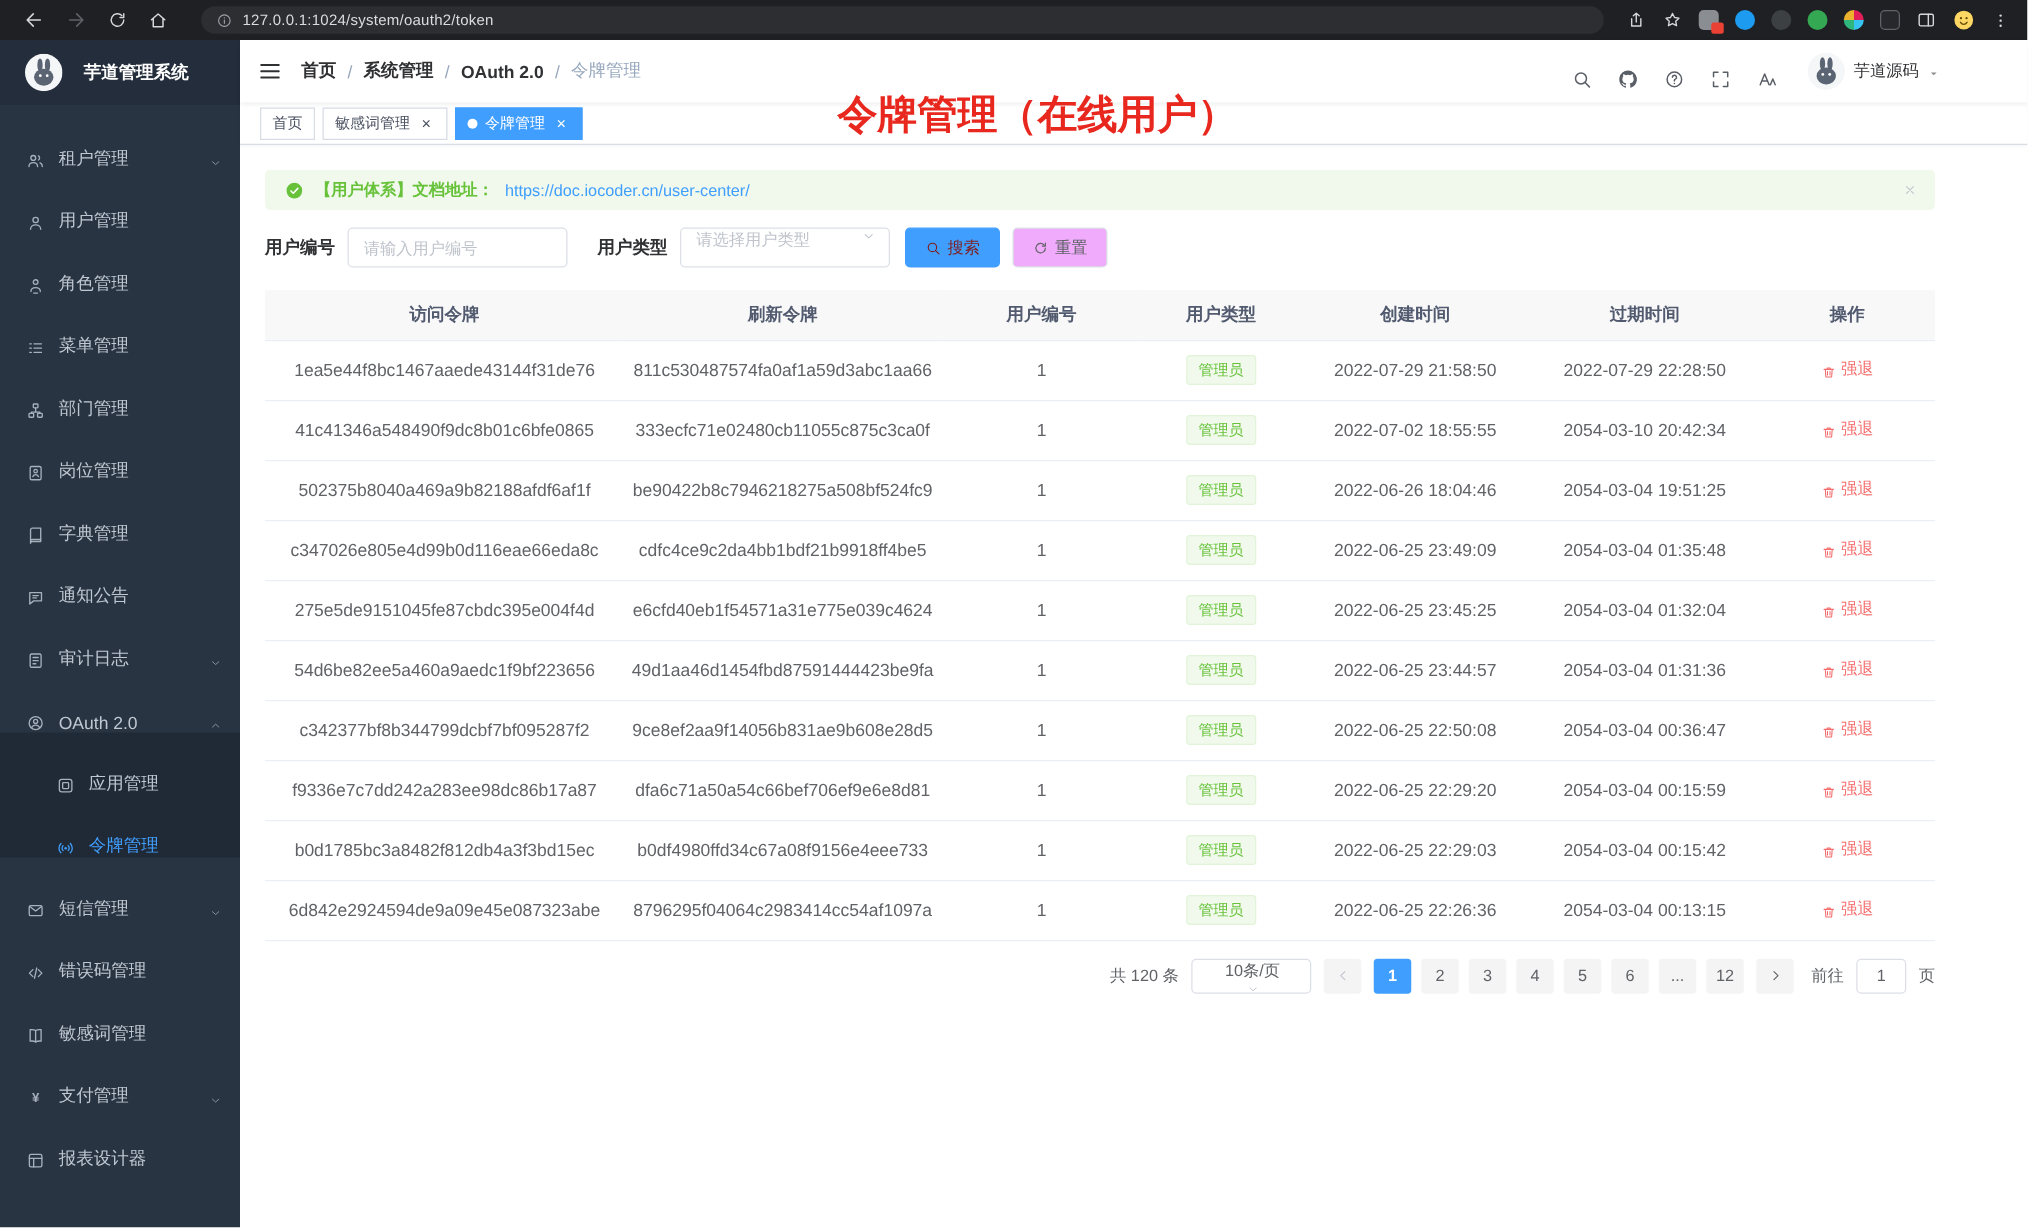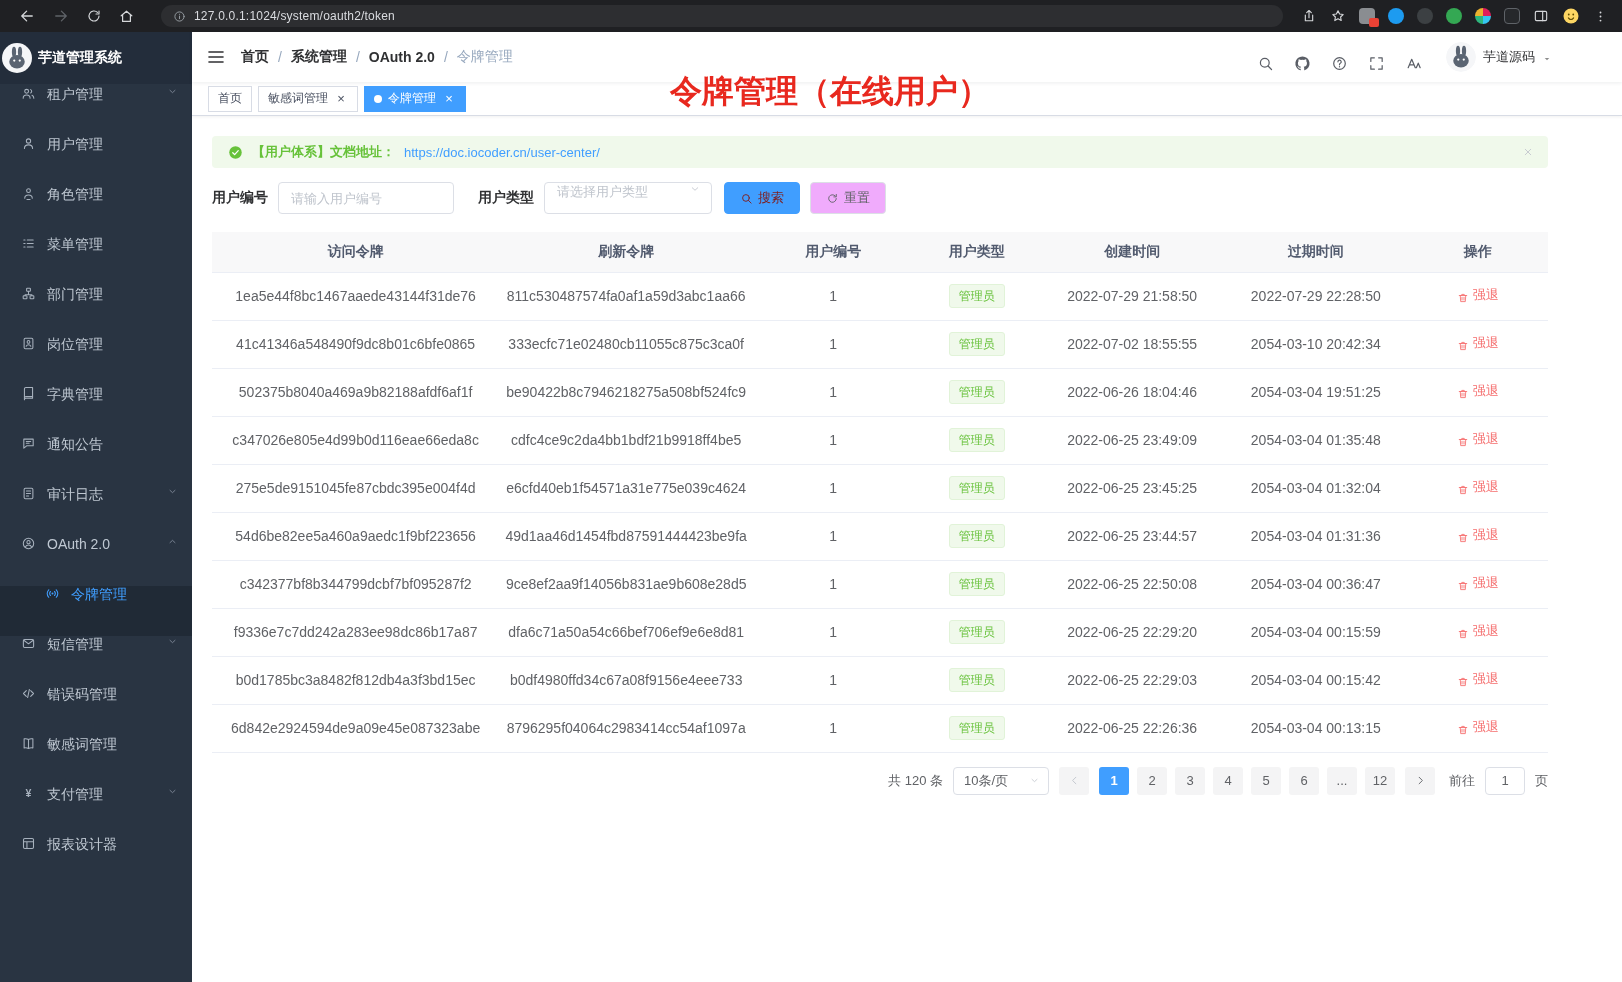--- a/index.html
+++ b/index.html
@@ -23,26 +23,26 @@
   .ext1 .badge{position:absolute;right:-4px;bottom:-3px;width:10px;height:9px;background:#e94235;border-radius:2px;}
   .ext2{background:#1d9bf0;}
   .ext3{background:#3c4043;}
   .ext4{background:#34a853;}
   .ext5{background:conic-gradient(#e01e5a 0 25%,#36c5f0 0 50%,#2eb67d 0 75%,#ecb22e 0);}
   .ext6{background:#26282b;border:1px solid #5f6368;border-radius:4px;}
 
   
   .app{display:flex;height:950px;}
   .sidebar{width:192px;background:#293442;flex-shrink:0;display:flex;flex-direction:column;overflow:hidden;}
-  .logo-row{height:52px;display:flex;align-items:center;gap:6px;padding:0 2px;background:#232d3b;cursor:pointer;}
+  .logo-row{height:52px;display:flex;align-items:center;gap:17px;padding:0 20px;background:#232d3b;cursor:pointer;}
   .logo-img{width:30px;height:30px;flex-shrink:0;}
   .logo-img svg{width:100%;height:100%;display:block;}
   .logo-title{color:#fff;font-size:14px;font-weight:700;white-space:nowrap;}
   .menu{flex:1;padding-top:2px;}
-  .menu-item{height:50px;display:flex;align-items:flex-start;padding:0 14px 0 21px;color:#bfc8d2;font-size:14px;cursor:pointer;white-space:nowrap;}
+  .menu-item{height:50px;display:flex;align-items:flex-end;padding:0 14px 0 21px;color:#bfc8d2;font-size:14px;cursor:pointer;white-space:nowrap;}
   .menu-item .mi-icon{margin-right:11px;color:#a7b1bd;}
   .menu-item.level2{padding-left:45px;background:#202a36;}
   .menu-item.active{color:#409eff;}
   .menu-item.active .mi-icon{color:#409eff;}
   .mi-chevron{margin-left:auto;color:#8b96a5;}
 
   .main{flex:1;display:flex;flex-direction:column;position:relative;background:#fff;min-width:0;}
 
   
   .navbar{height:50px;display:flex;align-items:center;padding:0 70px 0 14px;background:#fff;position:relative;z-index:2;box-shadow:0 1px 4px rgba(0,21,41,.08);}
@@ -87,21 +87,21 @@
   .btn-primary{background:#409eff;border:1px solid #409eff;color:#7f1d1d;margin-right:10px;}
   .btn-default{background:#f0abfc;border:1px solid #dcdfe6;color:#606266;}
 
   .data-table{width:100%;border-collapse:collapse;table-layout:fixed;}
   .data-table th{background:#f8f8f9;color:#515a6e;font-size:14px;font-weight:700;height:40px;text-align:center;border-bottom:1px solid #ebeef5;white-space:nowrap;}
   .data-table td{height:48px;font-size:14px;color:#606266;text-align:center;border-bottom:1px solid #ebeef5;white-space:nowrap;}
   .tag-success{display:inline-block;background:#f0f9eb;border:1px solid #e1f3d8;color:#67c23a;height:24px;line-height:22px;padding:0 9px;font-size:12px;border-radius:3px;text-align:center;}
   .action-link{color:#f56c6c;font-size:13px;display:inline-flex;align-items:flex-end;gap:4px;cursor:pointer;}
 
   .pagination{display:flex;align-items:center;justify-content:flex-end;margin-top:14px;gap:10px;font-size:13px;color:#606266;}
-  .pg-size{width:96px;height:28px;border:1px solid #dcdfe6;border-radius:4px;display:flex;align-items:center;justify-content:space-between;padding:0 8px 0 10px;cursor:pointer;color:#606266;}
+  .pg-size{width:96px;height:28px;border:1px solid #dcdfe6;border-radius:4px;display:flex;align-items:center;justify-content:space-between;padding:0 8px 0 10px;cursor:pointer;color:#606266;flex-direction:column;}
   .pg-btn{min-width:30px;height:28px;background:#f4f4f5;border-radius:3px;display:inline-flex;align-items:center;justify-content:center;color:#606266;font-size:13px;cursor:pointer;padding:0 4px;}
   .pg-prev{color:#c0c4cc;}
   #pages{display:inline-flex;gap:8px;}
   .pg-btn.active{background:#409eff;color:#fff;font-weight:700;}
   .pg-goto{margin-left:4px;}
   .pg-input{width:40px;height:28px;border:1px solid #dcdfe6;border-radius:4px;text-align:center;font-size:13px;color:#606266;outline:none;font-family:inherit;}
 </style>
 </head>
 <body>
 
@@ -306,20 +306,30 @@
               <circle cx="12" cy="9.8" r="2.6"></circle>
               <path d="M6.8 17.8c1.1-2.2 3-3.3 5.2-3.3s4.1 1.1 5.2 3.3"></path>
             </svg>
           </span>
     <span class="mi-label">OAuth 2.0</span>
     <span class="mi-chevron icon i11">
             <svg viewBox="0 0 24 24" fill="none" stroke="currentColor" stroke-width="1.7" stroke-linecap="round" stroke-linejoin="round">
               <path d="M6.5 14.5l5.5-5 5.5 5"></path>
             </svg>
           </span>
+  </div>
+        <div class="menu-item level2">
+    <span class="mi-icon icon i15">
+            <svg viewBox="0 0 24 24" fill="none" stroke="currentColor" stroke-width="1.7" stroke-linecap="round" stroke-linejoin="round">
+              <rect x="4" y="4" width="16" height="16" rx="3"></rect>
+              <rect x="8.2" y="8.2" width="7.6" height="7.6" rx="1"></rect>
+            </svg>
+          </span>
+    <span class="mi-label">应用管理</span>
+
   </div>
         <div class="menu-item level2 active">
     <span class="mi-icon icon i15">
             <svg viewBox="0 0 24 24" fill="none" stroke="currentColor" stroke-width="1.7" stroke-linecap="round" stroke-linejoin="round">
               <circle cx="12" cy="12" r="1.6" fill="currentColor" stroke="none"></circle>
               <path d="M8.8 15.2a4.5 4.5 0 0 1 0-6.4M15.2 8.8a4.5 4.5 0 0 1 0 6.4M6 18a8.5 8.5 0 0 1 0-12M18 6a8.5 8.5 0 0 1 0 12"></path>
             </svg>
           </span>
     <span class="mi-label">令牌管理</span>
 

